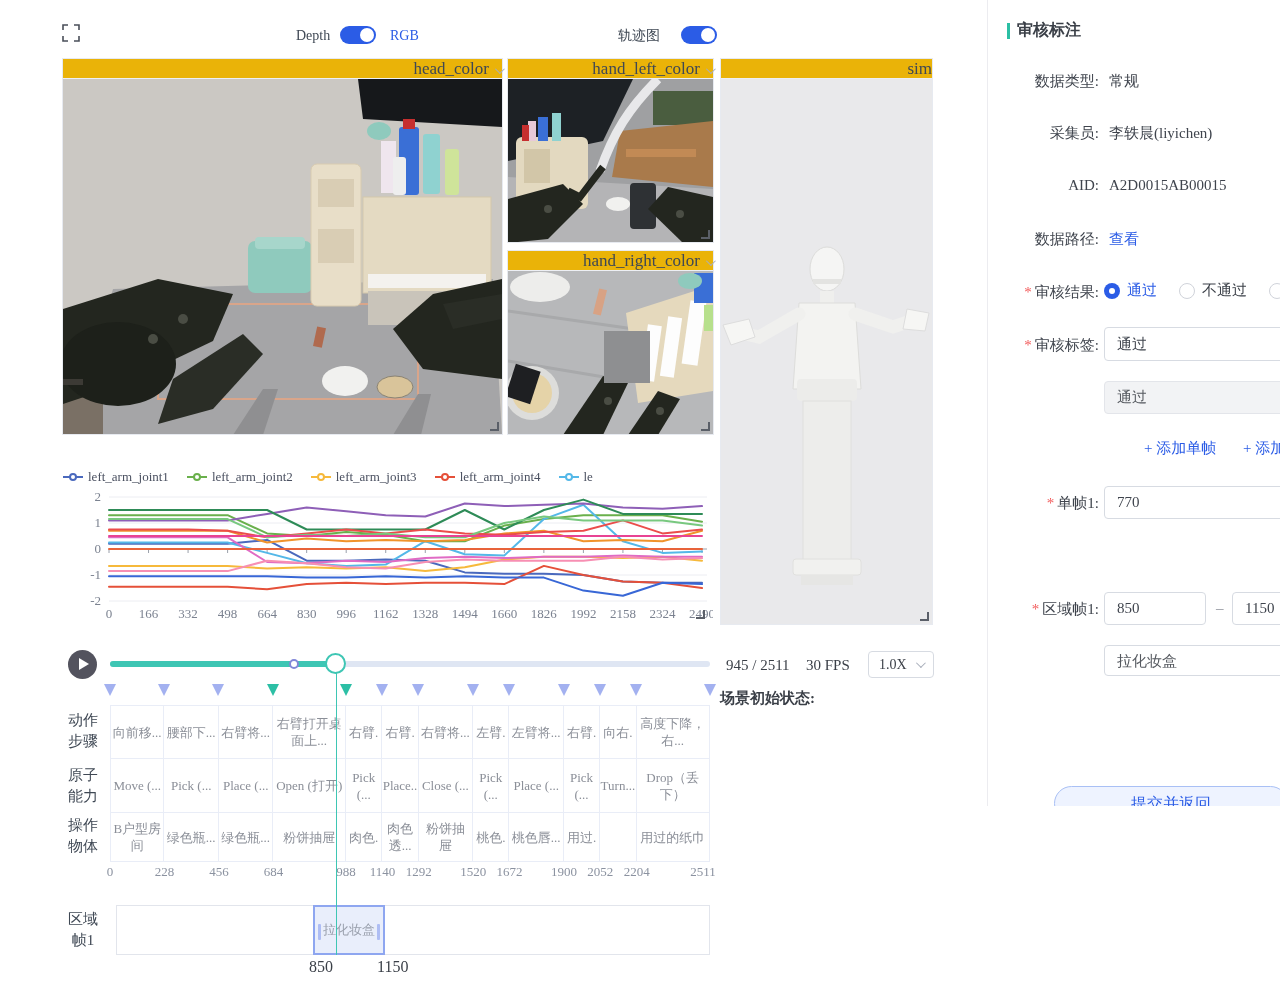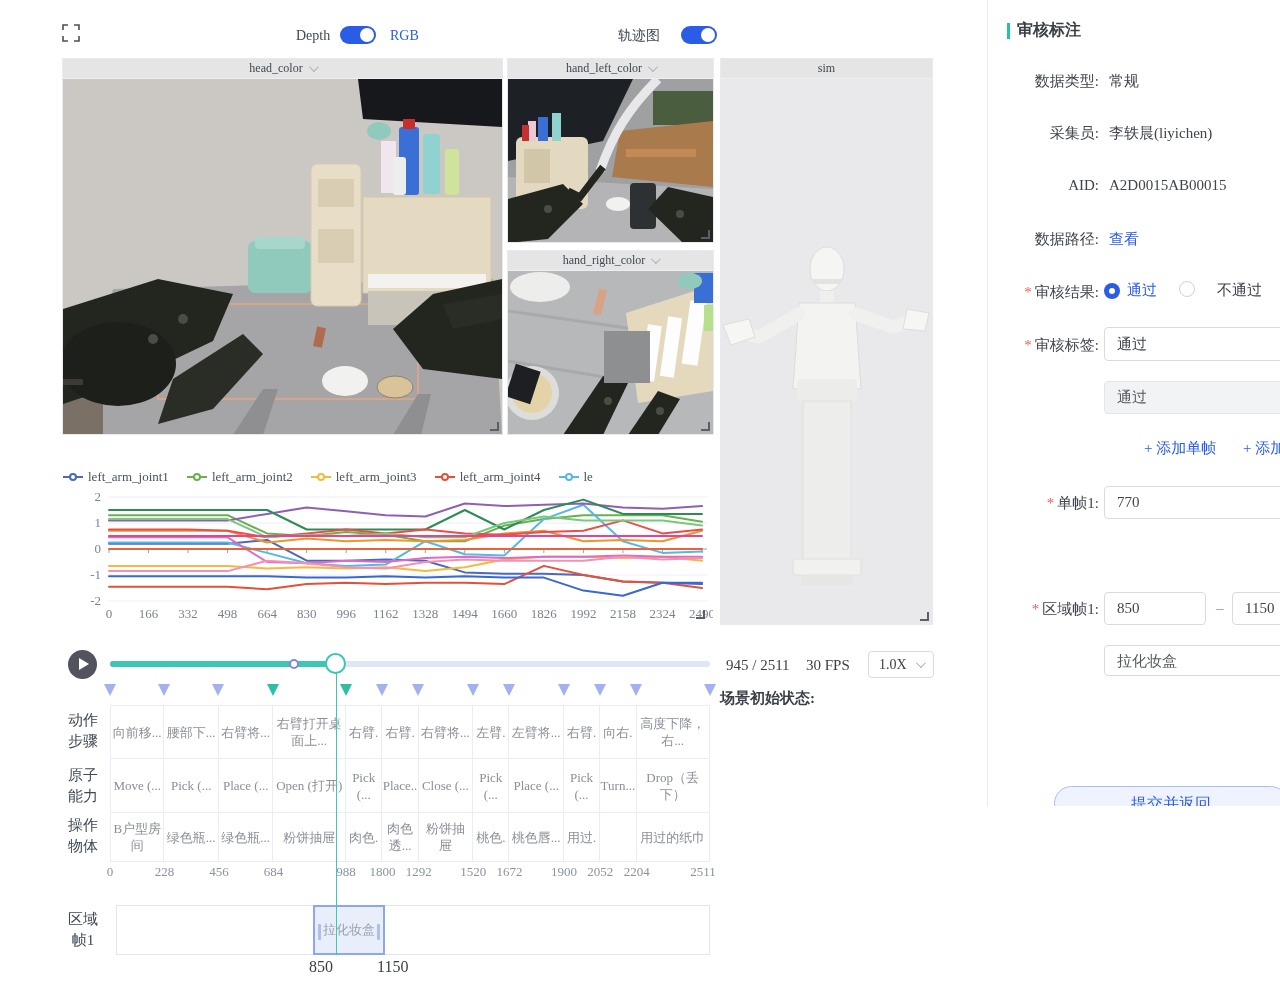--- a/index.html
+++ b/index.html
@@ -9,22 +9,22 @@
   .abs { position:absolute; }
 
   
   .toggle-label { font-size:14px; color:#3f4854; line-height:18px; }
   .toggle { width:36px; height:18px; border-radius:9px; background:#2b5ce6; position:absolute; cursor:pointer; }
   .toggle .knob { position:absolute; right:2px; top:2px; width:14px; height:14px; border-radius:50%; background:#fff; }
   .rgb-label { color:#2b5ce6; font-weight:bold; }
 
   
   .panel { position:absolute; border:1px solid #e7eaf0; background:#fff; }
-  .panel-header { height:20px; line-height:19px; text-align:center; font-size:12px; color:#3f4854;
-                  border-bottom:1px solid #edeff4; background:#e5e5e5; position:relative; }
+  .panel-header { height:20px; line-height:19px; text-align:right; font-size:17px; color:#3f4854;
+                  border-bottom:1px solid #edeff4; background:#eab308; position:relative; }
   .chev { display:inline-block; width:7px; height:7px; border-right:1.5px solid #a9afbb; border-bottom:1.5px solid #a9afbb;
           transform:rotate(45deg) translateY(-2px); margin-left:6px; }
   .resize-corner { position:absolute; right:3px; bottom:3px; width:9px; height:9px;
                    border-right:2px solid #5a5f68; border-bottom:2px solid #5a5f68; }
   .cam-img { position:absolute; left:0; right:0; bottom:0; top:20px; overflow:hidden; }
 
   
   .legend-row { position:absolute; left:15px; right:15px; top:466px; height:21px; display:flex; align-items:center; gap:18px; }
   .legend-item { display:flex; align-items:center; gap:5px; font-size:13px; color:#4a5060; white-space:nowrap; }
   .legend-mark { width:20px; height:8px; position:relative; }
@@ -506,21 +506,21 @@
           <span>用过的纸巾</span>
         </div>
       </div>
     </div>
   <div class="axis-row" id="axis-row">
       <span style="left: 62px;">0</span>
       <span style="left: 116.48px;">228</span>
       <span style="left: 170.961px;">456</span>
       <span style="left: 225.441px;">684</span>
       <span style="left: 298.081px;">988</span>
-      <span style="left: 334.401px;">1800</span>
+      <span style="left: 334.401px;">1140</span>
       <span style="left: 370.722px;">1292</span>
       <span style="left: 425.202px;">1520</span>
       <span style="left: 461.522px;">1672</span>
       <span style="left: 516.002px; text-align: right;">1900</span>
       <span style="left: 552.323px; text-align: right;">2052</span>
       <span style="left: 588.643px;">2204</span>
       <span style="left: 655px;">2511</span>
     </div>
 
   <div class="row-label" style="top:909px">区域帧1</div>
@@ -549,21 +549,21 @@
 
     <div class="f-label" style="top:230px">数据路径:</div>
     <div class="f-value link" style="top:230px">查看</div>
 
     <div class="f-label" style="top:283px"><span class="star">*</span><span>审核结果:</span></div>
     <div class="abs" style="left:116px;top:281px;display:flex;gap:22px;align-items:center;font-size:15px">
       <span style="display:flex;gap:7px;align-items:center">
         <span class="radio on"></span>
         <span class="link">通过</span>
       </span>
-      <span style="display:flex;gap:22px;">
+      <span style="display:flex;gap:7px;align-items:center">
         <span class="radio off"></span>
         <span>不通过</span>
       </span>
       <span style="display:flex;gap:7px;align-items:center">
         <span class="radio off"></span>
         <span>异常数据</span>
       </span>
     </div>
 
     <div class="f-label" style="top:336px"><span class="star">*</span><span>审核标签:</span></div>

